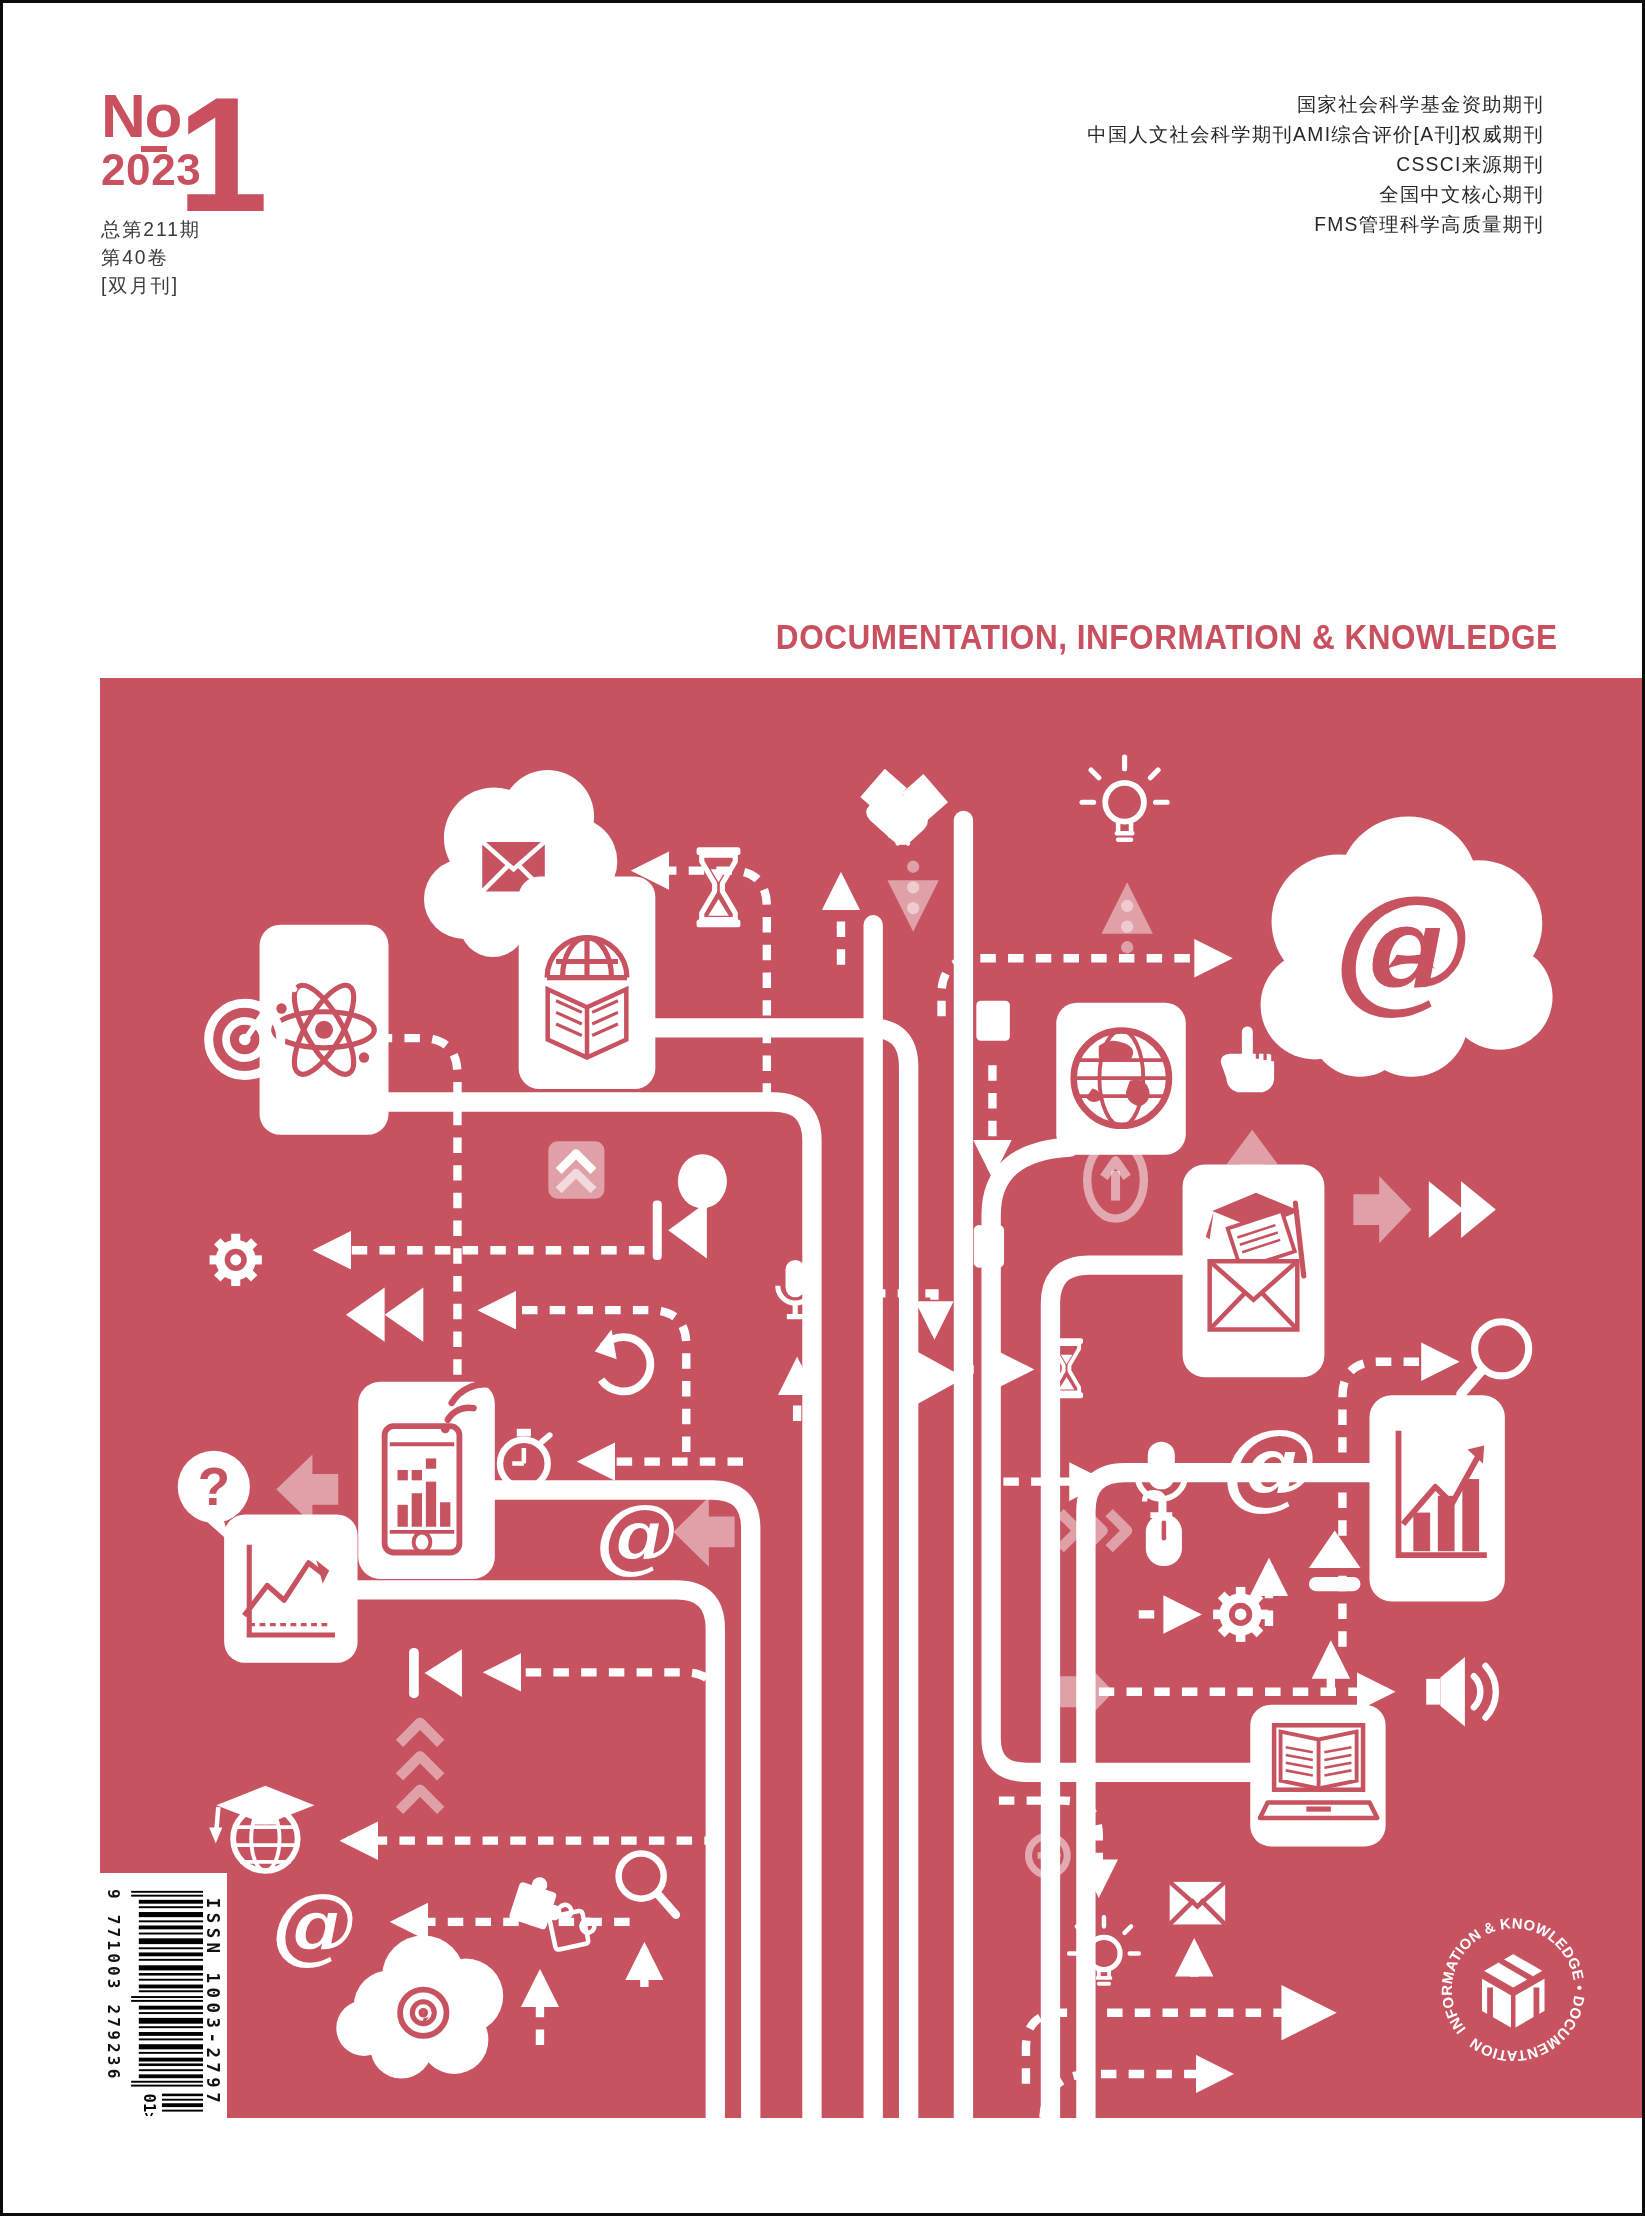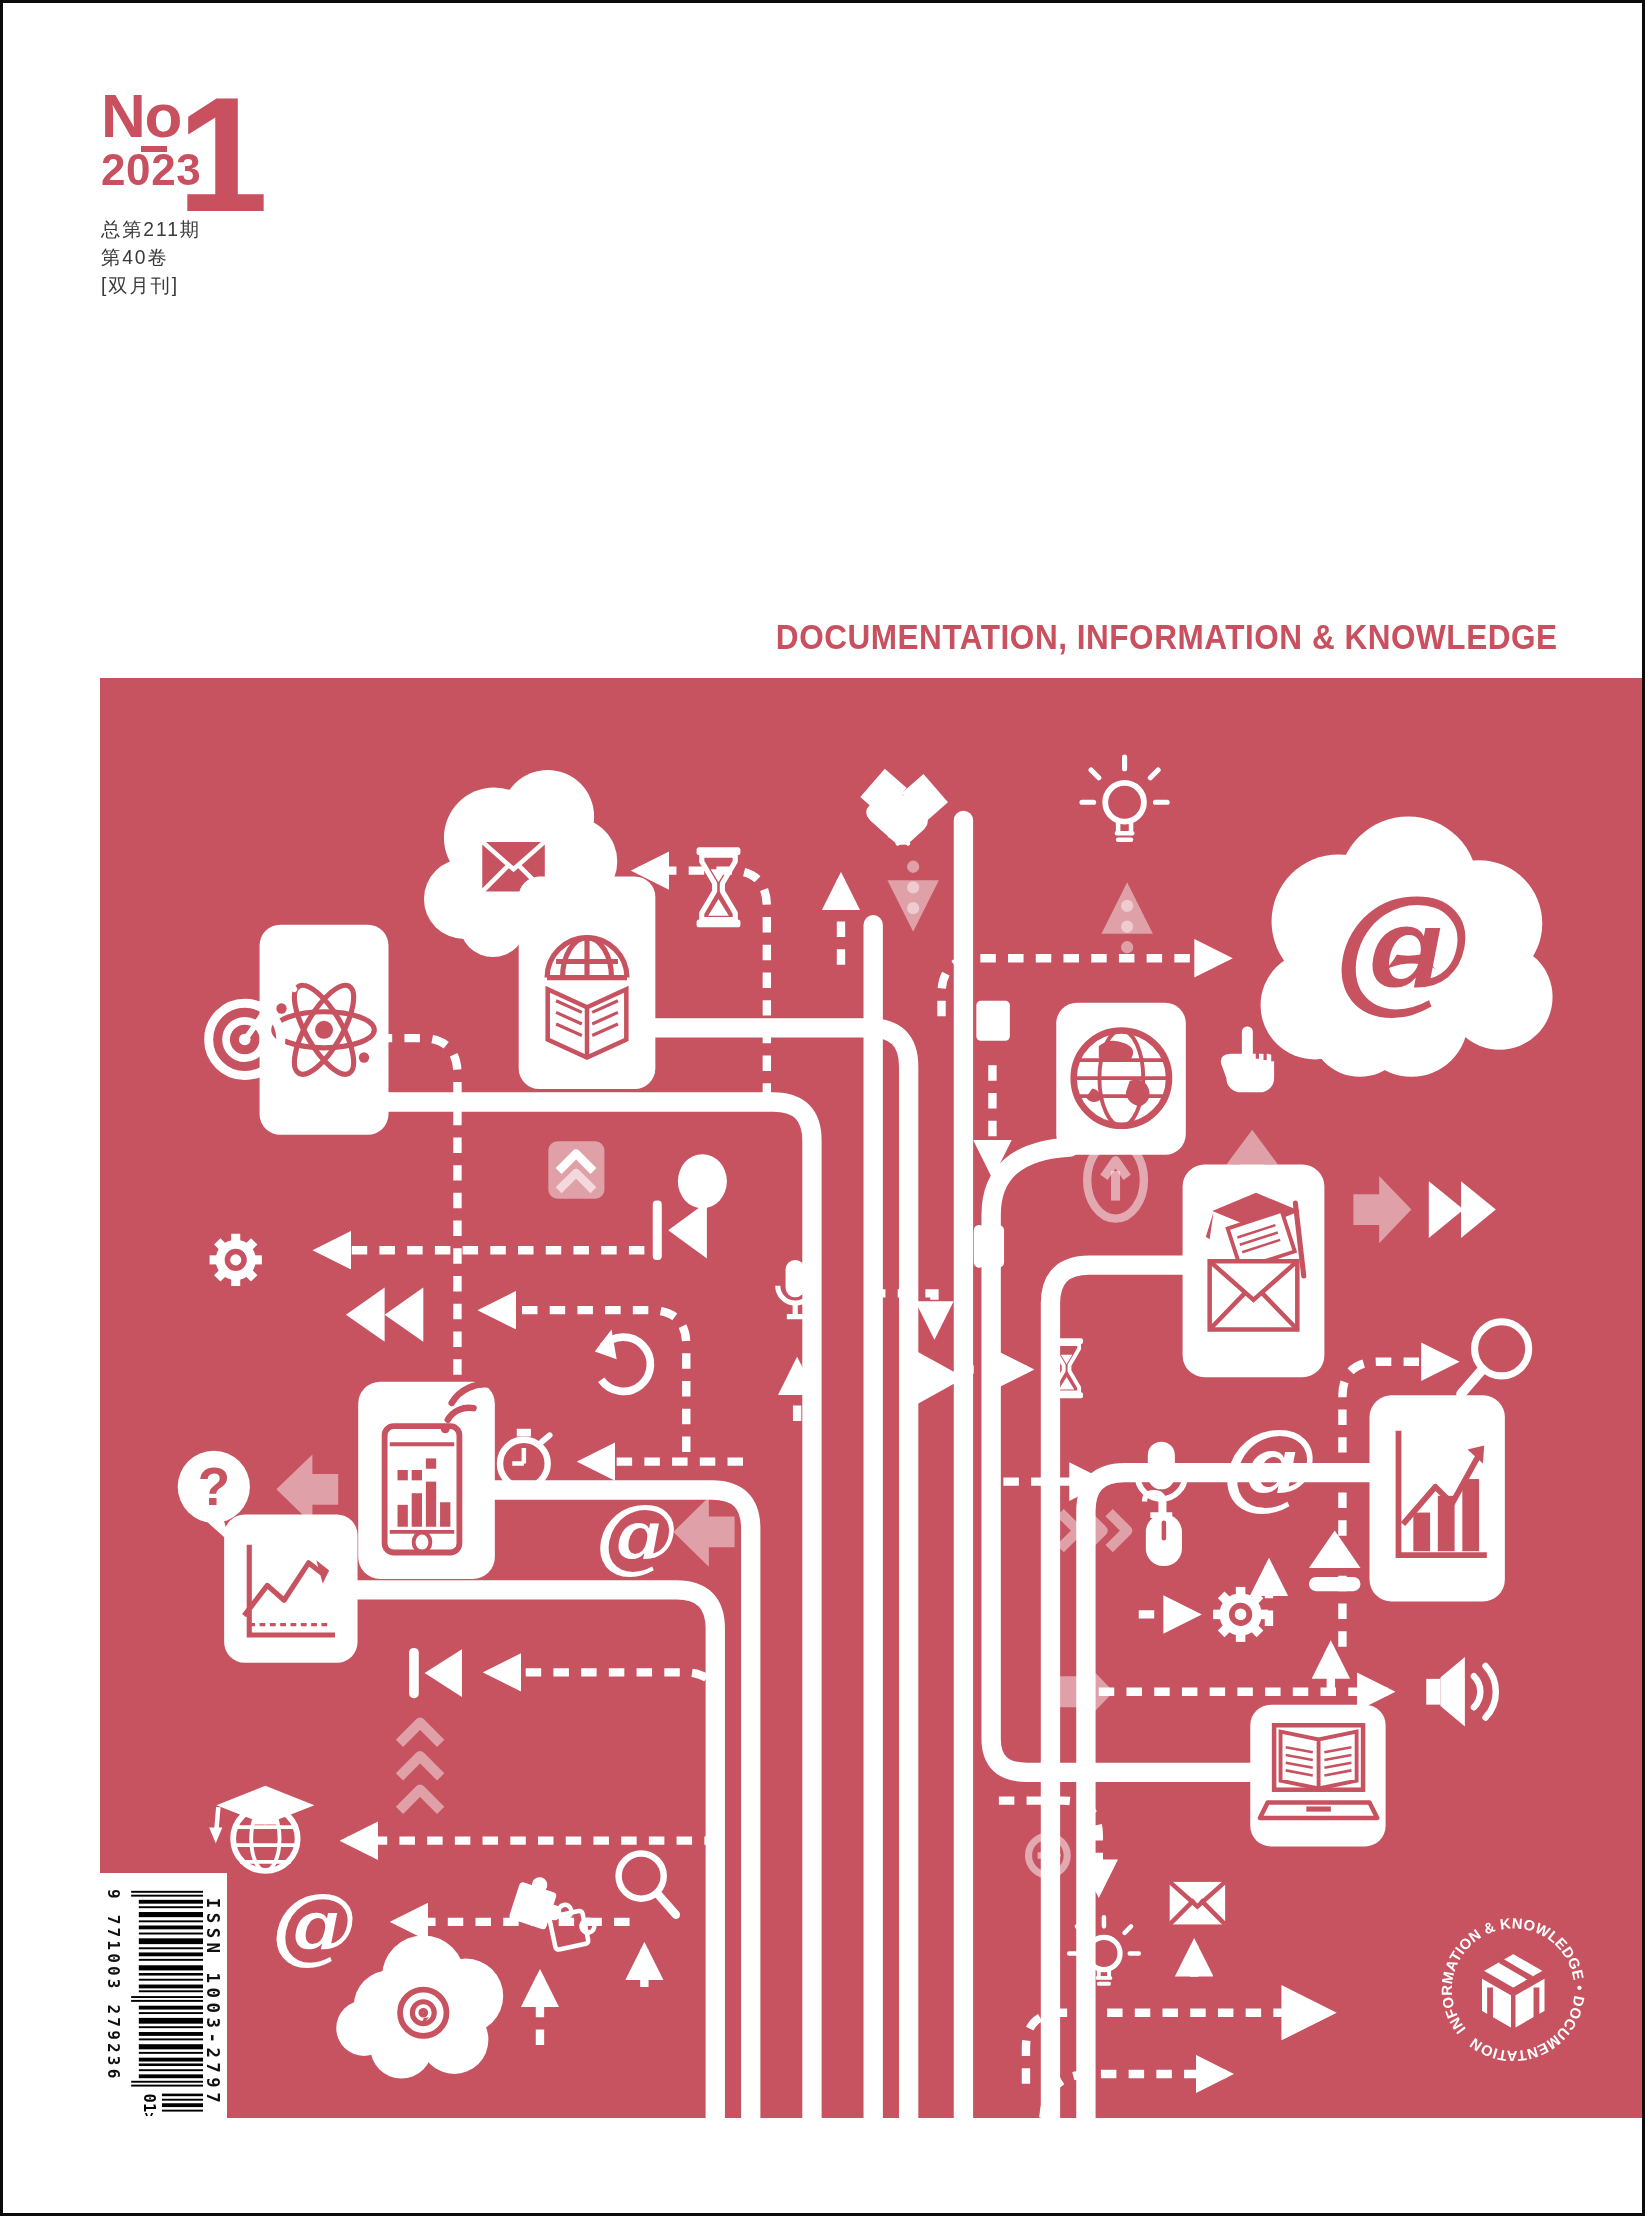--- a/index.html
+++ b/index.html
@@ -45,20 +45,27 @@
       <div class="year" data-interactable="false">2023</div>
       <div class="big-one" data-interactable="false">1</div>
     </div>
   </div>
   <div class="issue-info" data-interactable="false">
     <div data-interactable="false">总第211期</div>
     <div data-interactable="false">第40卷</div>
     <div data-interactable="false">[双月刊]</div>
   </div>
 
+  <div class="accolades" data-interactable="false">
+    <div data-interactable="false">国家社会科学基金资助期刊</div>
+    <div data-interactable="false">中国人文社会科学期刊AMI综合评价[A刊]权威期刊</div>
+    <div data-interactable="false">CSSCI来源期刊</div>
+    <div data-interactable="false">全国中文核心期刊</div>
+    <div data-interactable="false">FMS管理科学高质量期刊</div>
+  </div>
 
   <div class="title-en" data-interactable="false">DOCUMENTATION, INFORMATION &amp; KNOWLEDGE</div>
 
   <div class="red-area" data-interactable="false"></div>
   <div class="bc-box" data-interactable="false"></div>
 
   <svg class="art" data-interactable="false" width="1645" height="2216" viewBox="0 0 2552 3438">
     <defs>
       <marker id="ah" viewBox="0 0 10 10" refX="8" refY="5" markerWidth="4.6" markerHeight="4.6" orient="auto-start-reverse">
         <path d="M0 0 L10 5 L0 10 z" fill="#fff"></path>

